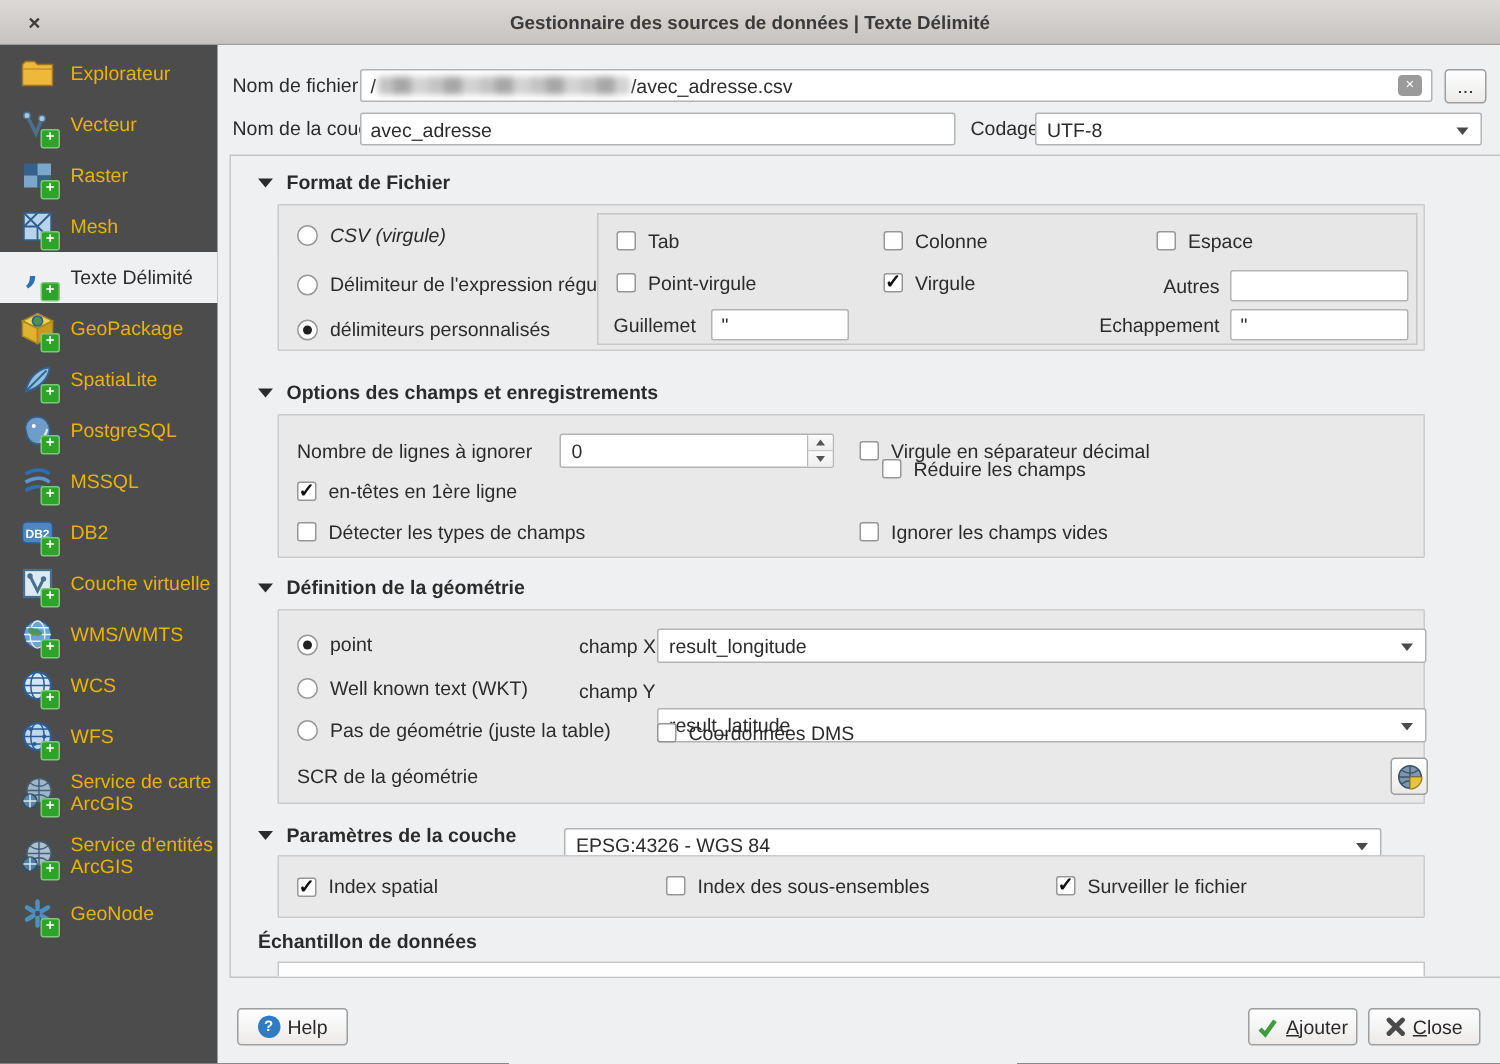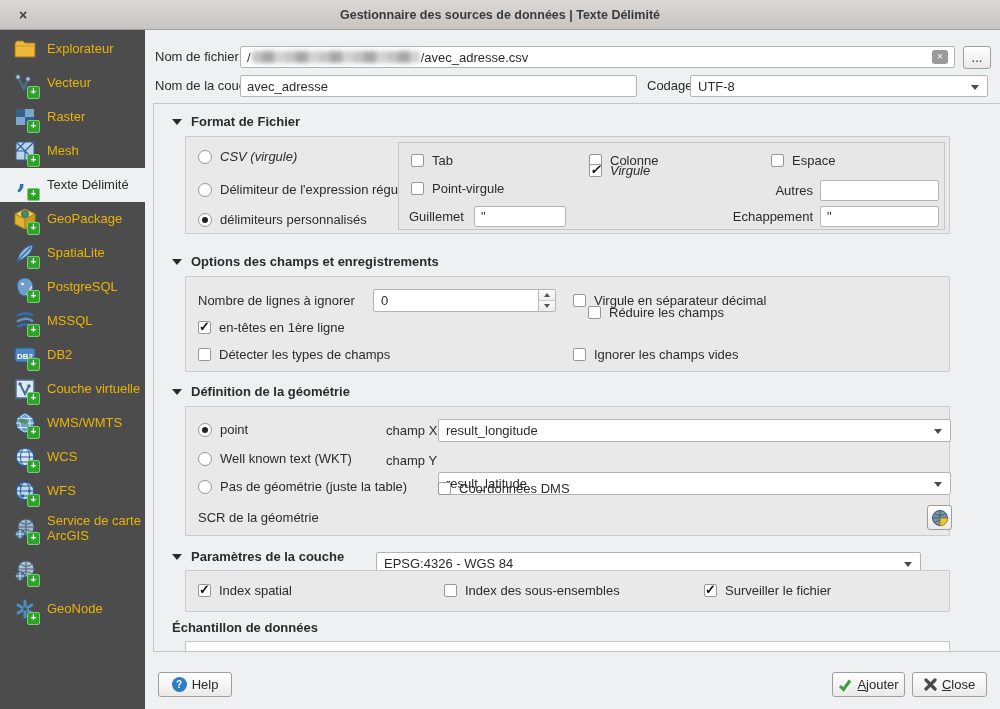--- a/index.html
+++ b/index.html
@@ -270,20 +270,21 @@
 
     <div class="side-item two-line">
       <span class="icon plus">
         <svg viewBox="0 0 24 24" width="24" height="24">
             <circle cx="13" cy="10" r="8" fill="#aebfd0" stroke="#44607a"></circle>
             <path d="M5.5 10 h15 M13 2 v16 M7 5 c4 3 8 3 12 0 M7 15 c4 -3 8 -3 12 0" stroke="#44607a" fill="none" stroke-width="1"></path>
             <circle cx="7" cy="17" r="4.6" fill="#4f7da0" stroke="#2f4f68"></circle>
             <path d="M2.6 17 h8.8 M7 12.6 v8.8" stroke="#d9e5ee" stroke-width="1"></path>
           </svg>
       </span>
+      <span>Service d'entités ArcGIS</span>
     </div>
 
     <div class="side-item">
       <span class="icon plus">
         <svg viewBox="0 0 24 24" width="24" height="24" fill="none" stroke="#4a90c2" stroke-width="3" stroke-linecap="round">
             <path d="M12 4 v5 M12 15 v5 M5 8 l4.3 2.5 M14.7 13.5 L19 16 M19 8 l-4.3 2.5 M9.3 13.5 L5 16"></path>
           </svg>
       </span>
       <span>GeoNode</span>
     </div>
@@ -340,21 +341,21 @@
           </div>
           <div class="abs field-row" style="left:372px;top:10px;">
             <span class="checkbox"></span>
             <span>Espace</span>
           </div>
 
           <div class="abs field-row" style="left:12px;top:38px;">
             <span class="checkbox"></span>
             <span>Point-virgule</span>
           </div>
-          <div class="abs field-row" style="left:190px;top:20px;font-style:italic;">
+          <div class="abs field-row" style="left:190px;top:38px;">
             <span class="checkbox checked"></span>
             <span>Virgule</span>
           </div>
           <div class="abs lbl" style="left:330px;top:40px;width:84px;text-align:right;">Autres</div>
           <div class="abs tinput" style="left:421px;top:37px;width:119px;height:21px;">
             <span></span>
           </div>
 
           <div class="abs lbl" style="left:10px;top:66px;">Guillemet</div>
           <div class="abs tinput" style="left:75px;top:63px;width:92px;height:21px;">
@@ -450,21 +451,21 @@
               </svg>
           </span>
         </div>
       </div>
 
       <div class="abs sec-head" style="left:18px;top:445px;">
         <span class="tri-down"></span>
         <span>Paramètres de la couche</span>
       </div>
       <div class="panel" style="left:31px;top:466px;width:765px;height:42px;">
-        <div class="abs field-row" style="left:12px;top:12px;">
+        <div class="abs field-row" style="left:12px;top:12px;align-items:flex-end;">
           <span class="checkbox checked"></span>
           <span>Index spatial</span>
         </div>
         <div class="abs field-row" style="left:258px;top:12px;">
           <span class="checkbox"></span>
           <span>Index des sous-ensembles</span>
         </div>
         <div class="abs field-row" style="left:518px;top:12px;">
           <span class="checkbox checked"></span>
           <span>Surveiller le fichier</span>

